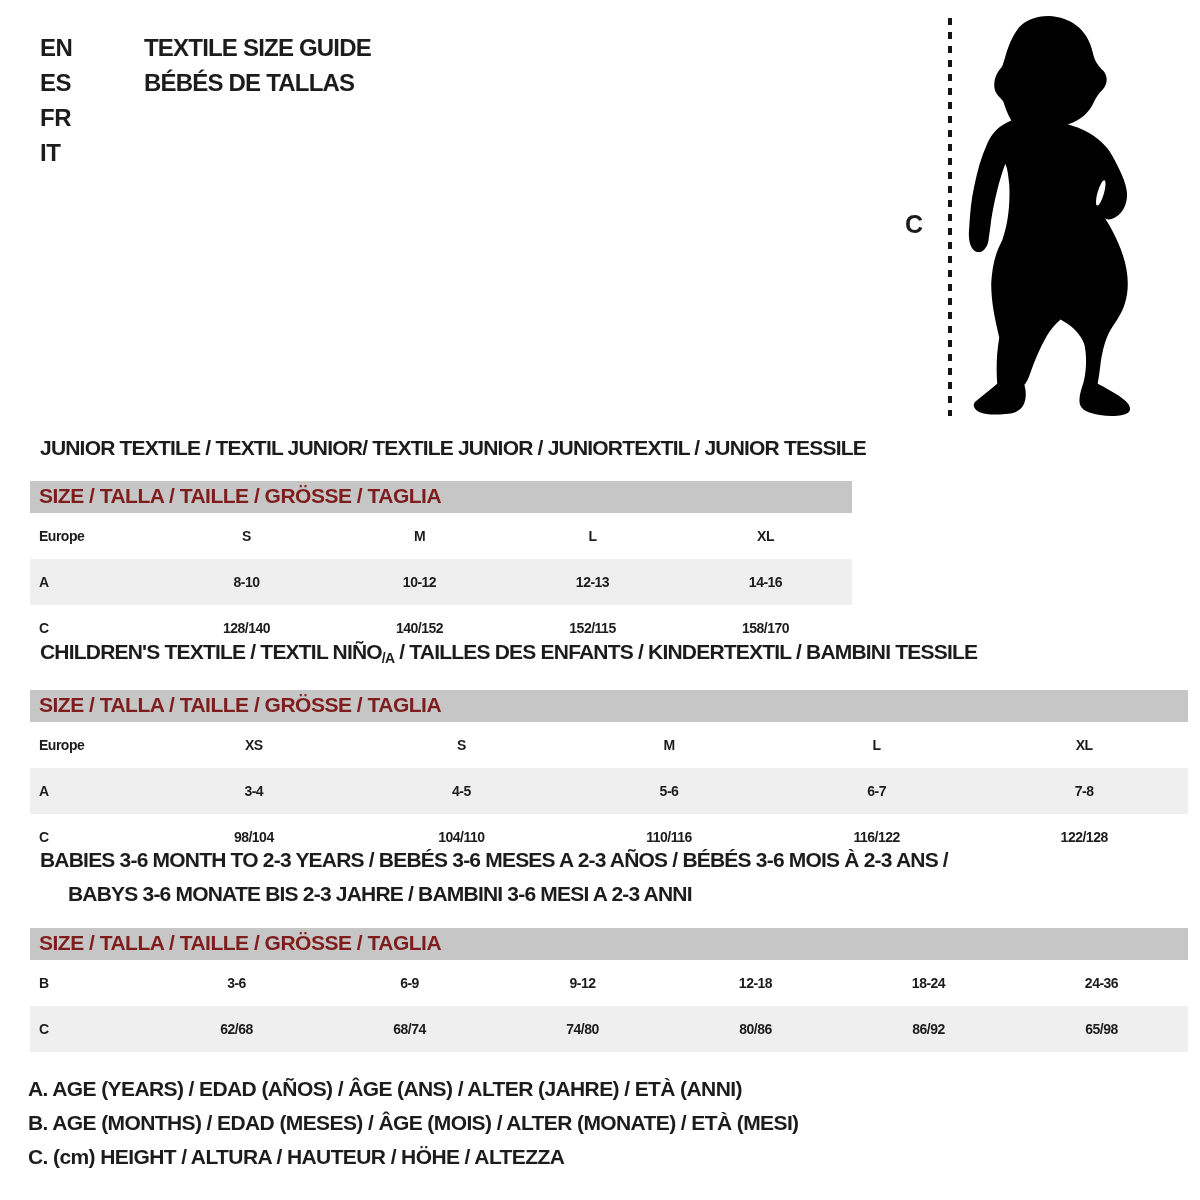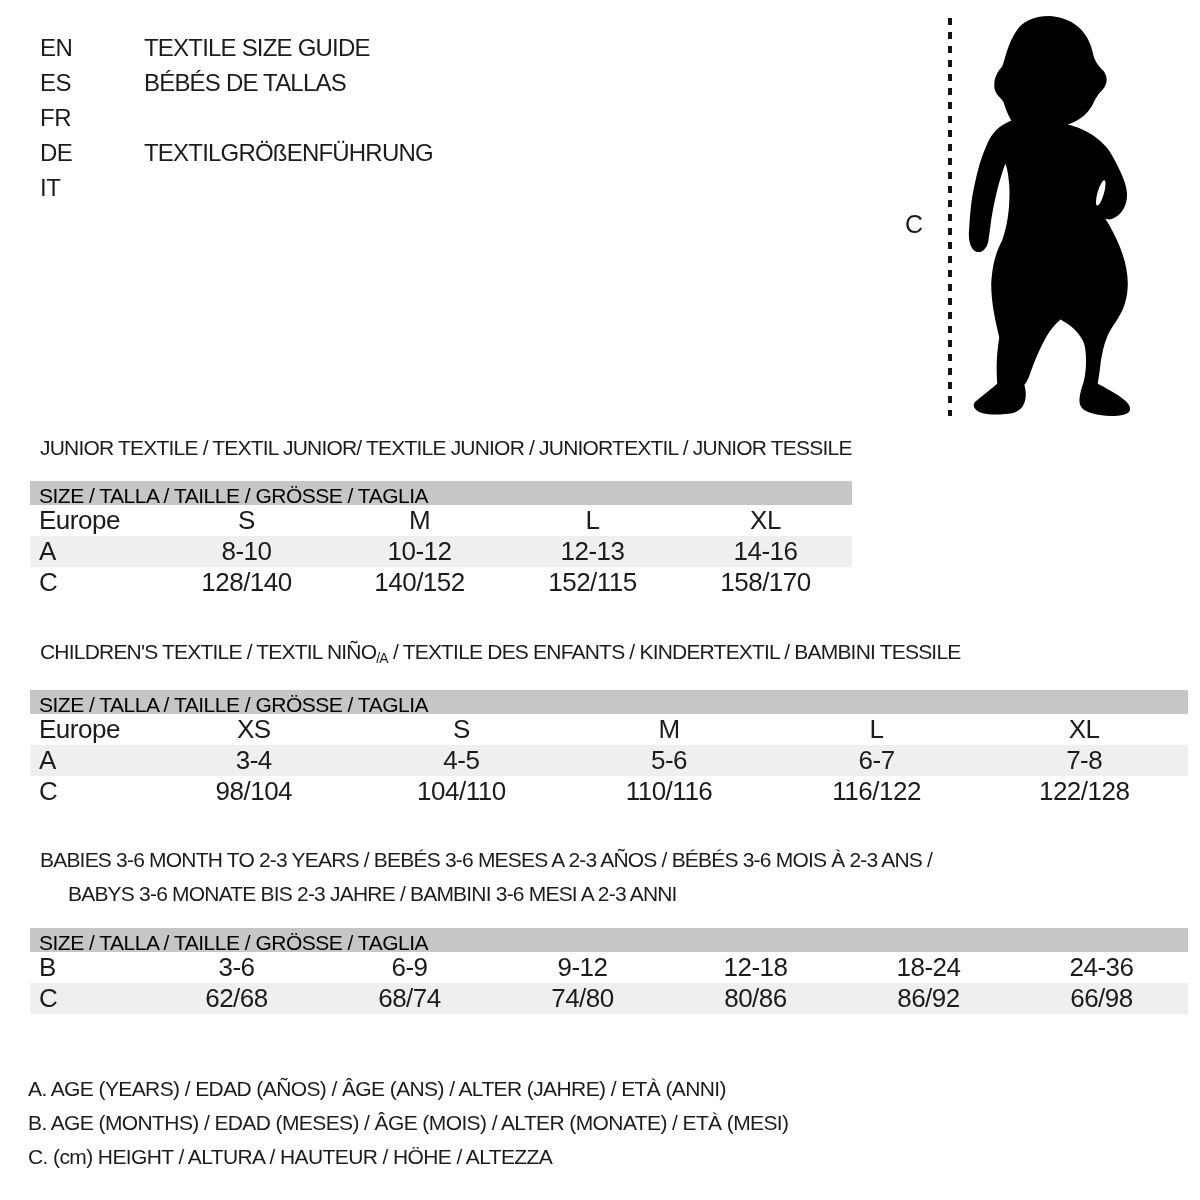--- a/index.html
+++ b/index.html
@@ -4,21 +4,21 @@
 <style>
   * { margin:0; padding:0; box-sizing:border-box; }
   html,body { background:#ffffff; }
   .page {
     position:relative;
     width:1200px; height:1200px;
     background:#ffffff;
     font-family:"Liberation Sans", sans-serif;
     color:#1c1c1c;
     overflow:hidden;
-    font-weight:normal;
+    font-weight:bold;
   }
   
   .lang-block { position:absolute; left:40px; top:30px; }
   .lang-row { display:flex; height:35px; align-items:center; }
   .lang-code { width:80px; font-size:24px; letter-spacing:-0.5px; }
   .lang-title { font-size:24px; letter-spacing:-0.8px;margin-left:24px; }
   
   .dash-line {
     position:absolute; left:948px; top:18px; width:4px; height:398px;
     background:repeating-linear-gradient(to bottom, #141414 0 7px, transparent 7px 14px);
@@ -26,26 +26,26 @@
   .c-label { position:absolute; left:905px; top:210px; font-size:25px; }
   .baby-svg { position:absolute; left:963px; top:14px; width:176px; height:402px; }
   
   .section-title {
     position:absolute; left:40px;
     font-size:21px; letter-spacing:-0.8px; white-space:nowrap;
   }
   .title-sub { font-size:14px; position:relative; top:4px; }
   .size-table { position:absolute; left:30px; }
   .size-band {
-    height:24px; line-height:30px;
+    height:32px; line-height:30px;
     padding-left:9px;
     font-size:21px; letter-spacing:-0.5px;
-    color:#000000;
-  }
-  .trow { display:flex; height:31px; align-items:center; font-size:26px; letter-spacing:-0.5px; }
+    color:#7f1d1d;
+  }
+  .trow { display:flex; height:46px; align-items:center; font-size:14px; letter-spacing:-0.5px; }
   .tlabel { padding-left:9px; }
   .t1 .tlabel { width:130px; }
   .t2 .tlabel, .t3 .tlabel { width:120px; }
   .tcell { flex:1; text-align:center; }
   
   .legend-block { position:absolute; left:28px; top:1072px; }
   .legend-line { height:34px; line-height:34px; font-size:21px; letter-spacing:-0.6px; white-space:nowrap; }
 </style>
 </head>
 <body>
@@ -56,24 +56,20 @@
     <div class="lang-row">
       <span class="lang-code">EN</span>
       <span class="lang-title">TEXTILE SIZE GUIDE</span>
     </div>
     <div class="lang-row">
       <span class="lang-code">ES</span>
       <span class="lang-title">BÉBÉS DE TALLAS</span>
     </div>
     <div class="lang-row">
       <span class="lang-code">FR</span>
-    </div>
-    <div class="lang-row">
-      <span class="lang-code">DE</span>
-      <span class="lang-title">TEXTILGRÖßENFÜHRUNG</span>
     </div>
     <div class="lang-row">
       <span class="lang-code">IT</span>
     </div>
   </div>
 
   <div class="dash-line"></div>
   <div class="c-label">C</div>
   <svg class="baby-svg" viewBox="0 0 175 400" aria-hidden="true">
     <path fill="#000000" d="
@@ -147,21 +143,21 @@
     </div>
     <div class="trow">
       <span class="tlabel">C</span>
       <span class="tcell">128/140</span>
       <span class="tcell">140/152</span>
       <span class="tcell">152/115</span>
       <span class="tcell">158/170</span>
     </div>
   </div>
 
-  <div class="section-title" style="top:640px;"><span>CHILDREN'S TEXTILE / TEXTIL NIÑO</span><span class="title-sub">/A</span><span> / TEXTILE DES ENFANTS / KINDERTEXTIL / BAMBINI TESSILE</span></div>
+  <div class="section-title" style="top:640px;"><span>CHILDREN'S TEXTILE / TEXTIL NIÑO</span><span class="title-sub">/A</span><span> / TAILLES DES ENFANTS / KINDERTEXTIL / BAMBINI TESSILE</span></div>
   <div class="size-table t2" style="top:690px; width:1158px;">
     <div class="size-band" style="background: rgb(198, 198, 198);">SIZE / TALLA / TAILLE / GRÖSSE / TAGLIA</div>
     <div class="trow">
       <span class="tlabel">Europe</span>
       <span class="tcell">XS</span>
       <span class="tcell">S</span>
       <span class="tcell">M</span>
       <span class="tcell">L</span>
       <span class="tcell">XL</span>
     </div>
@@ -196,21 +192,21 @@
       <span class="tcell">18-24</span>
       <span class="tcell">24-36</span>
     </div>
     <div class="trow stripe" style="background: rgb(239, 239, 239);">
       <span class="tlabel">C</span>
       <span class="tcell">62/68</span>
       <span class="tcell">68/74</span>
       <span class="tcell">74/80</span>
       <span class="tcell">80/86</span>
       <span class="tcell">86/92</span>
-      <span class="tcell">66/98</span>
+      <span class="tcell">65/98</span>
     </div>
   </div>
 
   <div class="legend-block">
     <div class="legend-line">A. AGE (YEARS) / EDAD (AÑOS) / ÂGE (ANS) / ALTER (JAHRE) / ETÀ (ANNI)</div>
     <div class="legend-line">B. AGE (MONTHS) / EDAD (MESES) / ÂGE (MOIS) / ALTER (MONATE) / ETÀ (MESI)</div>
     <div class="legend-line">C. (cm) HEIGHT / ALTURA / HAUTEUR / HÖHE / ALTEZZA</div>
   </div>
 
 </div>

